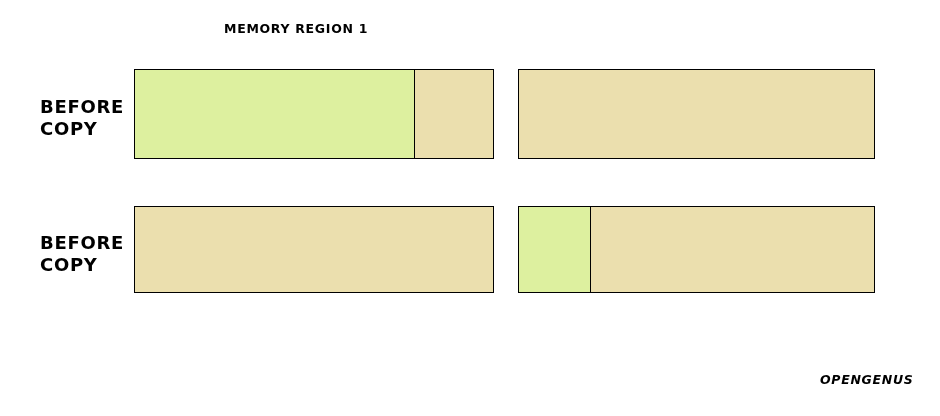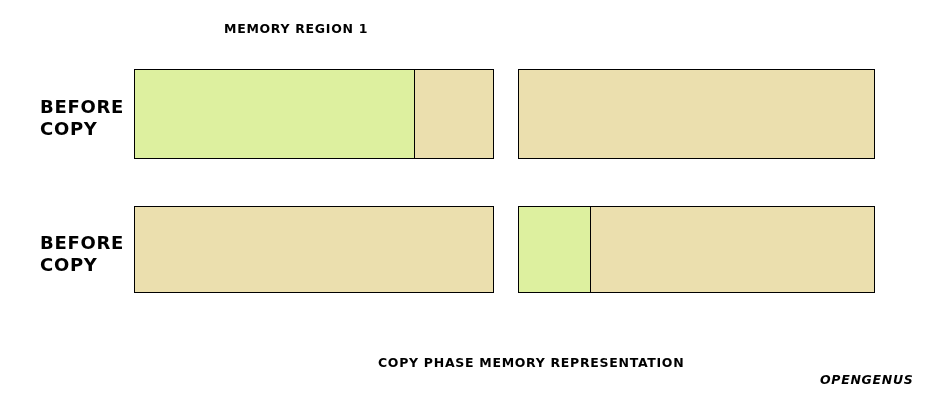--- a/index.html
+++ b/index.html
@@ -118,17 +118,16 @@
 
   <div class="bar" id="bar-after-region-1">
       <div class="seg free" style="width: 100%;"></div>
     </div>
 
   <div class="bar" id="bar-after-region-2">
       <div class="seg used" style="width: 20%;"></div>
       <div class="seg free divide" style="width: 80%;"></div>
     </div>
 
-  <div class="caption">COPY PHASE MEMORY REPRESENTATION</div>
 
   <div class="watermark">OPENGENUS</div>
 
 </div>
 
 </body></html>

